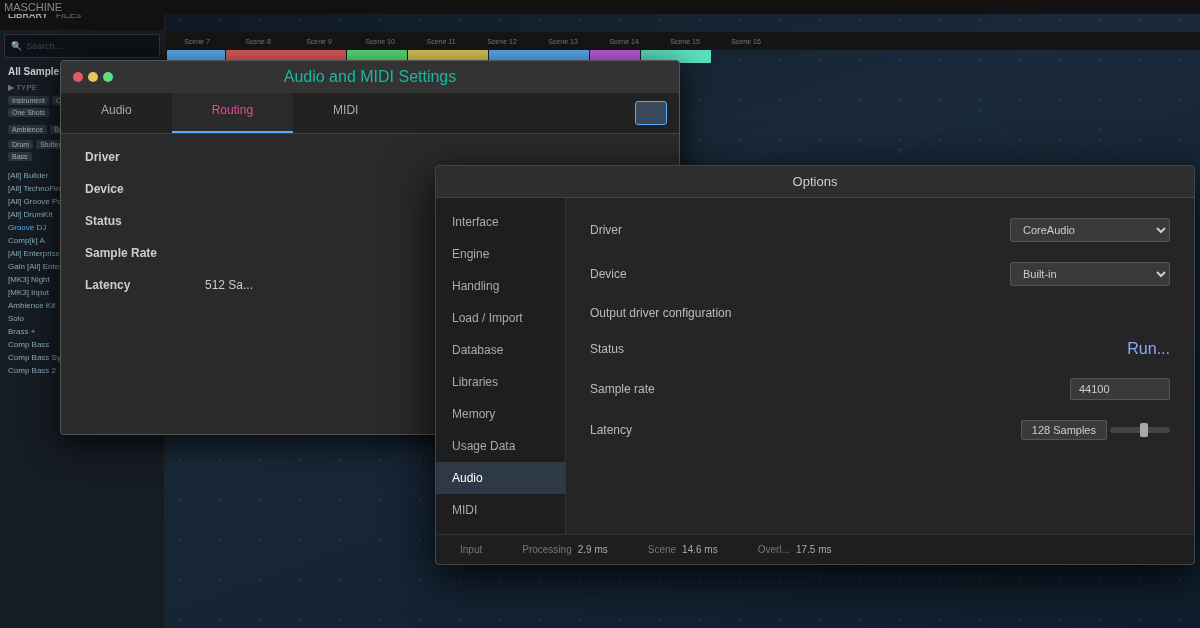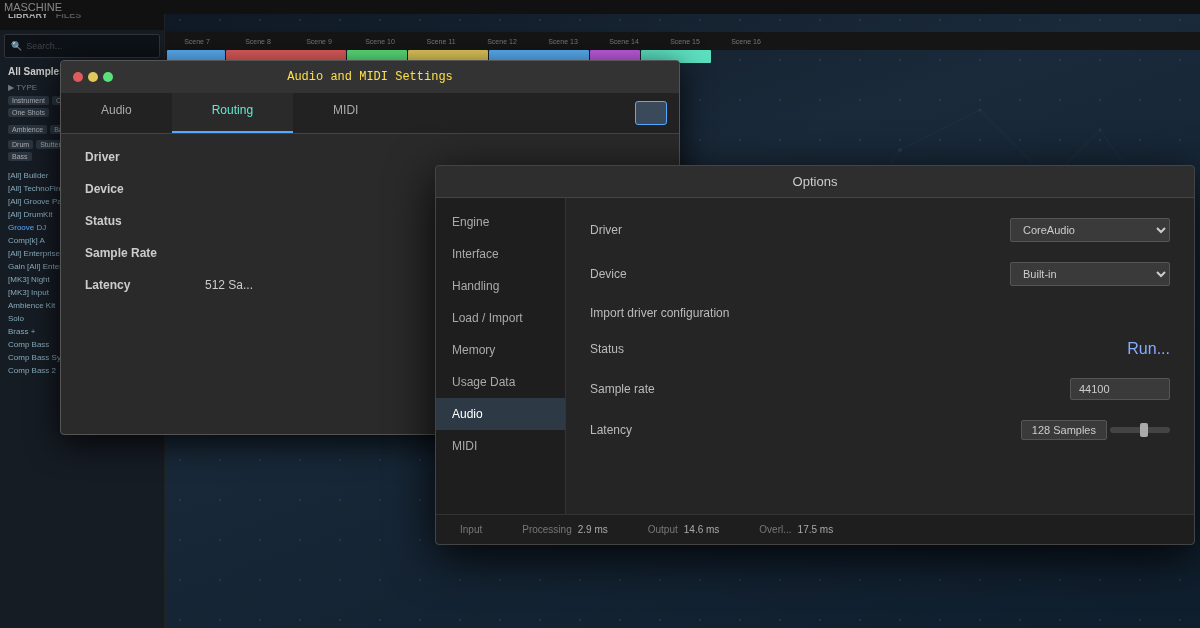--- a/index.html
+++ b/index.html
@@ -162,40 +162,39 @@
       border-radius: 50%;
     }
     .dot-red { background: #e05c5c; }
     .dot-yellow { background: #e0c85c; }
     .dot-green { background: #5ce07a; }
 
     .titlebar-title {
       position: absolute;
       left: 50%;
       transform: translateX(-50%);
-      color: #fde047;
-      font-size: 12px;
-      font-family: Liberation Mono, monospace;
+      color: #14b8a6;
+      font-size: 16px;
     }
 
     .dialog-tabs {
       display: flex;
       background: #222;
       border-bottom: 1px solid #444;
     }
 
     .dialog-tab {
       padding: 10px 40px;
       color: #aaa;
       font-size: 12px;
       cursor: pointer;
       border-bottom: 2px solid transparent;
     }
     .dialog-tab.active {
-      color: #5eead4;
+      color: #ec4899;
       background: #2a2a2a;
       border-bottom: 2px solid #5af;
     }
 
     .dialog-tab-icon {
       margin-left: auto;
       padding: 8px 12px;
       display: flex;
       align-items: center;
     }
@@ -628,24 +627,26 @@
 </div>
 
 <div class="dialog-options">
   <div class="options-titlebar">
     <span class="options-title">Options</span>
   </div>
 
   <div class="options-body">
 
     <div class="options-nav">
+      <div class="nav-item">Interface</div>
       <div class="nav-item">Engine</div>
-      <div class="nav-item">Interface</div>
       <div class="nav-item">Handling</div>
       <div class="nav-item">Load / Import</div>
+      <div class="nav-item">Database</div>
+      <div class="nav-item">Libraries</div>
       <div class="nav-item">Memory</div>
       <div class="nav-item">Usage Data</div>
       <div class="nav-item active">Audio</div>
       <div class="nav-item">MIDI</div>
     </div>
 
     <div class="options-content">
 
       <div class="options-field-row">
         <div class="options-field-label">Driver</div>
@@ -659,21 +660,21 @@
       <div class="options-field-row">
         <div class="options-field-label">Device</div>
         <div class="options-field-control">
           <select class="options-select">
             <option>Built-in</option>
           </select>
         </div>
       </div>
 
       <div class="options-field-row">
-        <div class="options-field-label">Import driver configuration</div>
+        <div class="options-field-label">Output driver configuration</div>
         <div class="options-field-control">
         </div>
       </div>
 
       <div class="options-field-row">
         <div class="options-field-label">Status</div>
         <div class="options-field-control">
           <span class="status-text">Run...</span>
         </div>
       </div>
@@ -702,21 +703,21 @@
 
   <div class="options-statusbar">
     <div class="status-item">
       <span class="status-label">Input</span>
     </div>
     <div class="status-item">
       <span class="status-label">Processing</span>
       <span class="status-val">2.9 ms</span>
     </div>
     <div class="status-item">
-      <span class="status-label">Output</span>
+      <span class="status-label">Scene</span>
       <span class="status-val">14.6 ms</span>
     </div>
     <div class="status-item">
       <span class="status-label">Overl...</span>
       <span class="status-val">17.5 ms</span>
     </div>
   </div>
 </div>
 
 </body></html>

